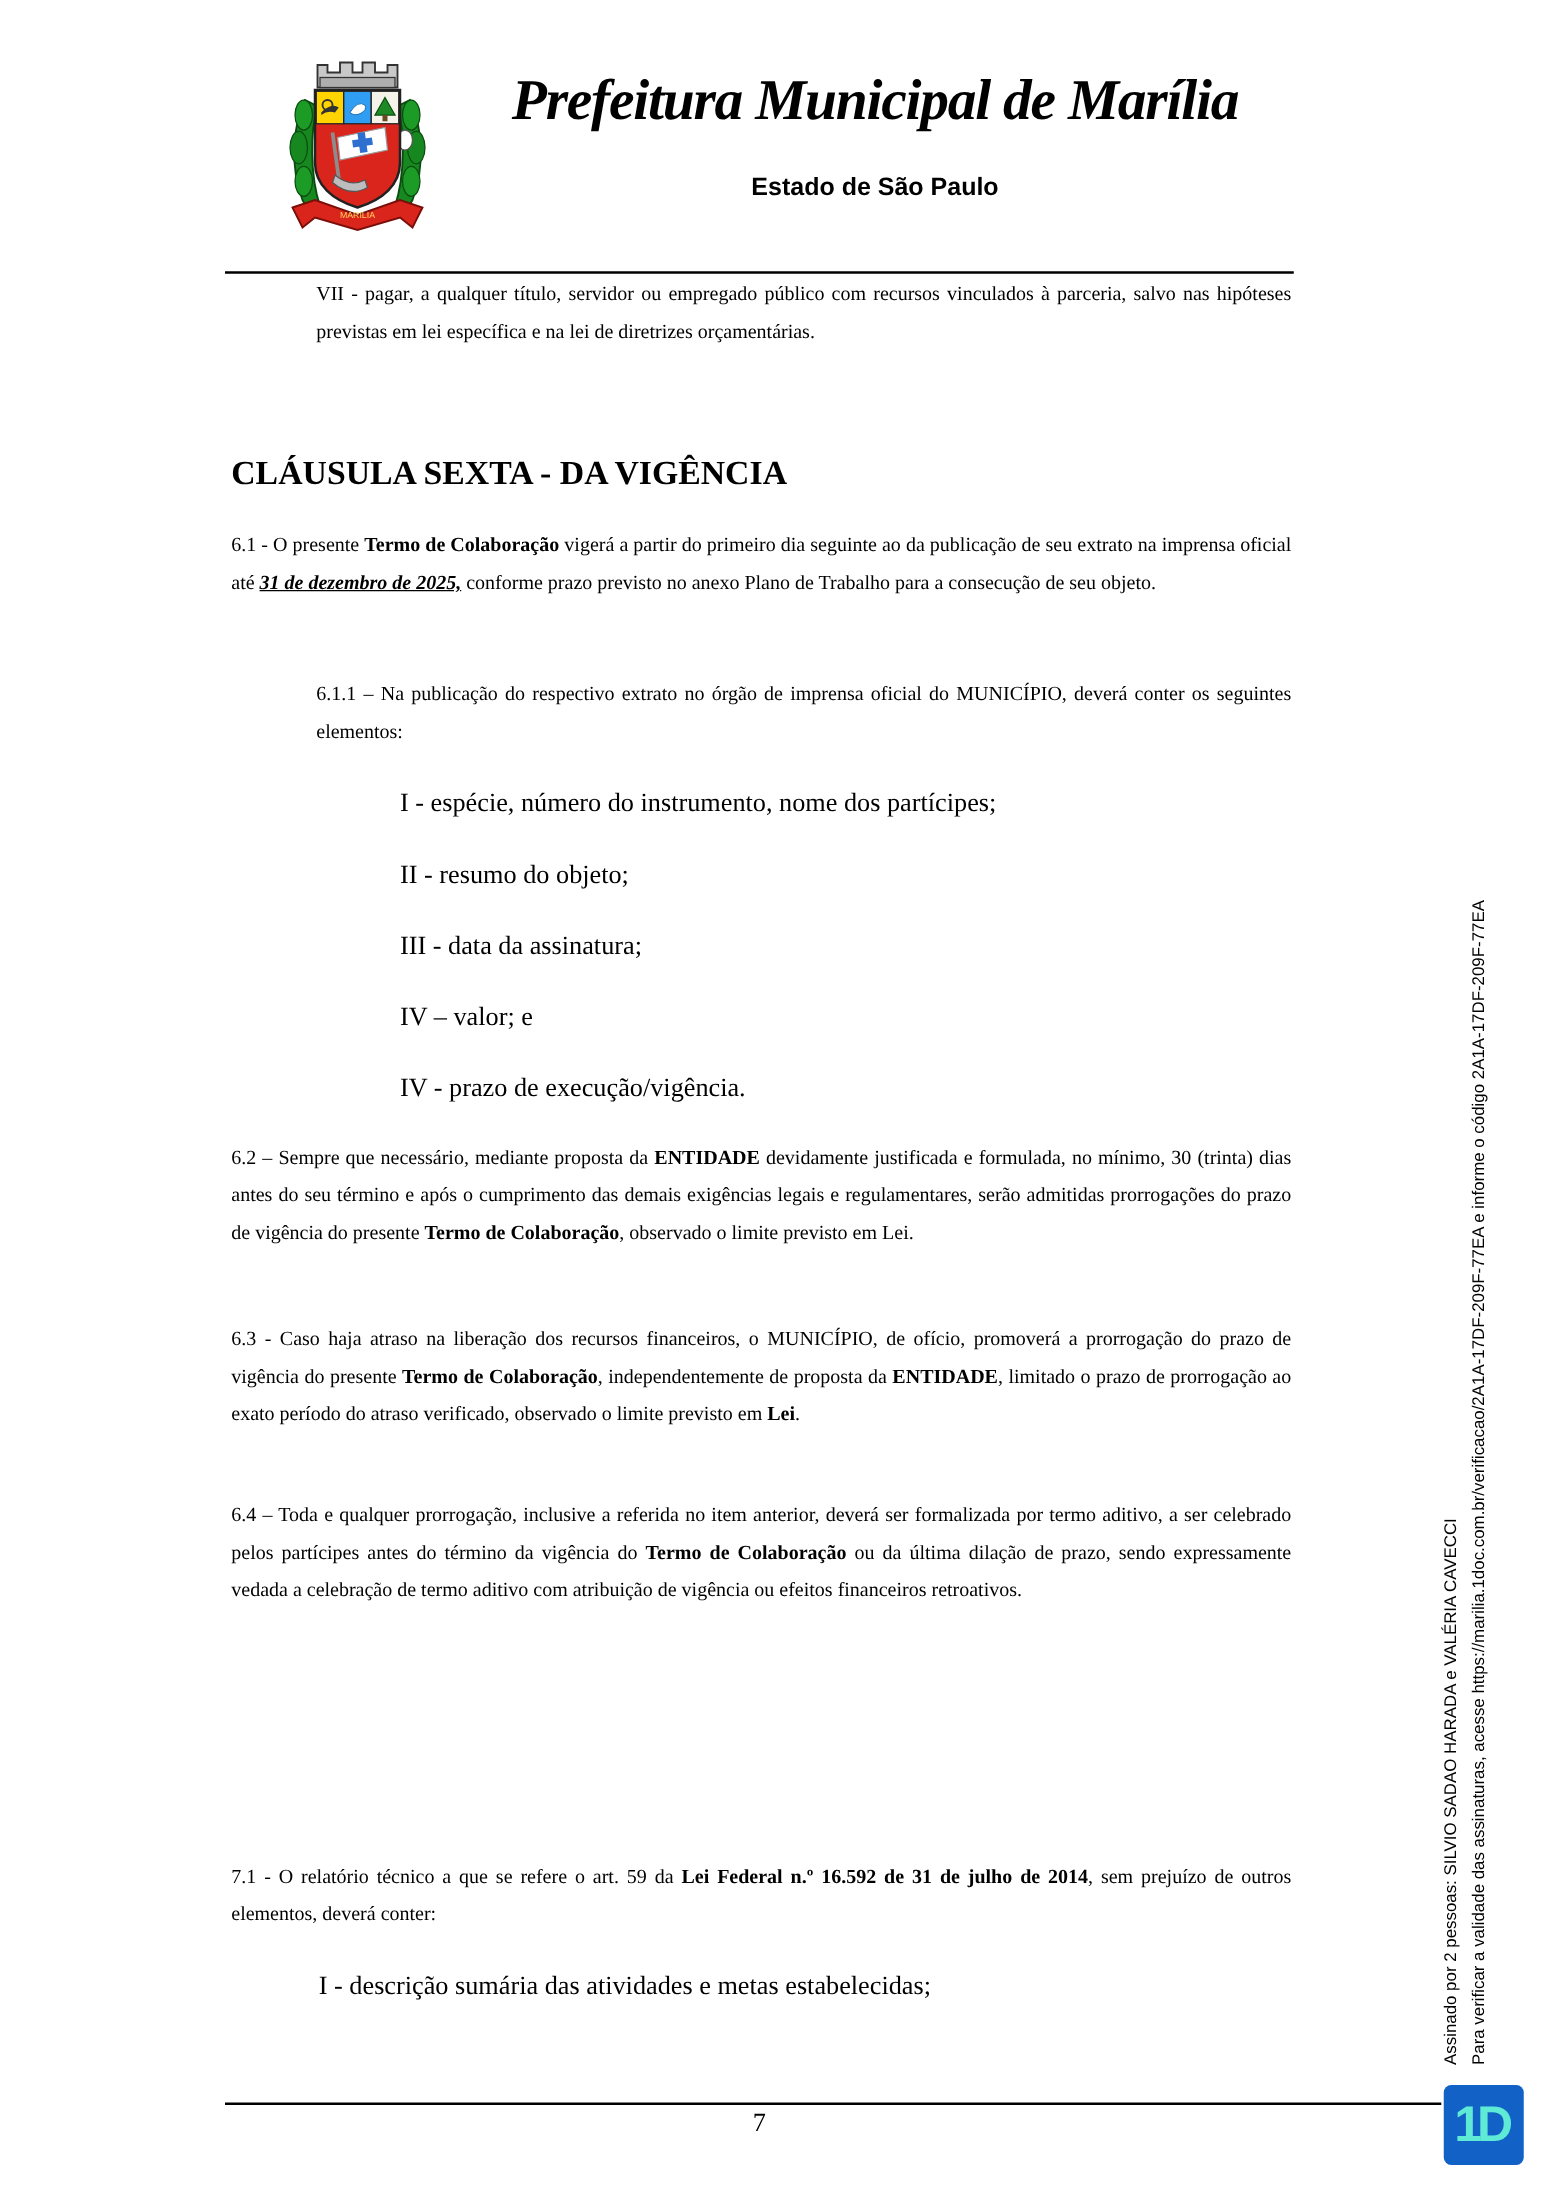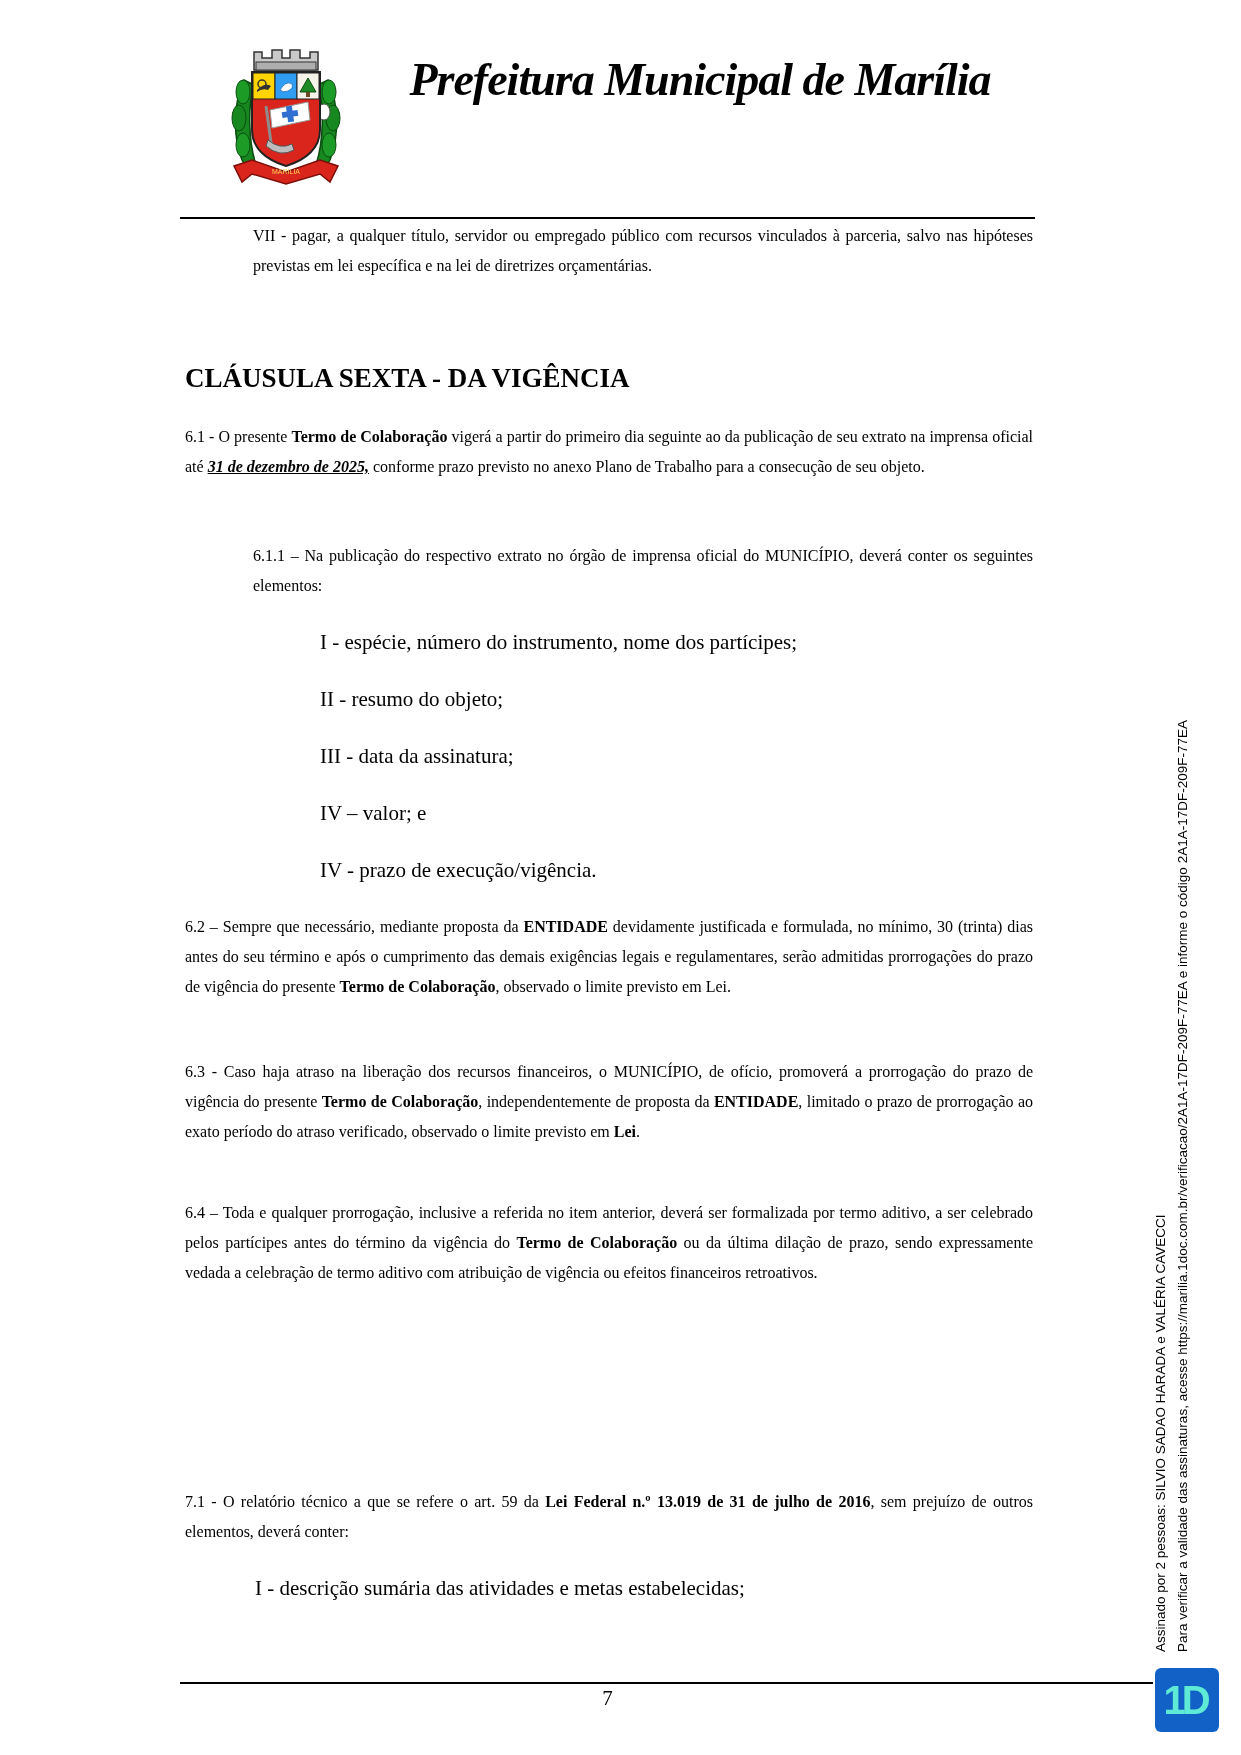--- a/index.html
+++ b/index.html
@@ -108,20 +108,21 @@
       <path d="M42 100 q12 10 24 4 l2 6 q-14 8 -28 -4 Z" fill="#bdbdbd" stroke="#555"></path>
     </g>
 
     <g>
       <path d="M8 126 L26 120 L60 132 L94 120 L112 126 L104 142 L94 134 L60 144 L26 134 L16 142 Z" fill="#da251c" stroke="#7a0f0a" stroke-width="1.5"></path>
       <text x="60" y="134" text-anchor="middle" font-size="7" font-family="Liberation Sans, sans-serif" fill="#ffd45e">MARÍLIA</text>
     </g>
   </svg>
 
   <div class="doc-title">Prefeitura Municipal de Marília</div>
+  <div class="doc-subtitle">Estado de São Paulo</div>
   <div class="rule-top"></div>
 
   <p class="para" style="left:253px;top:221px;width:780px;margin:0"><span>VII - pagar, a qualquer título, servidor ou empregado público com recursos vinculados à parceria, salvo nas hipóteses previstas em lei específica e na lei de diretrizes orçamentárias.</span></p>
 
   <h2 class="heading" style="left:185px;top:362px;width:848px;margin:0">CLÁUSULA SEXTA - DA VIGÊNCIA</h2>
 
   <p class="para" style="left:185px;top:422px;width:848px;margin:0"><span>6.1 - O presente </span><span class="b">Termo de Colaboração</span><span> vigerá a partir do primeiro dia seguinte ao da publicação de seu extrato na imprensa oficial até </span><span class="b i u">31 de dezembro de 2025,</span><span> conforme prazo previsto no anexo Plano de Trabalho para a consecução de seu objeto.</span></p>
 
   <p class="para" style="left:253px;top:541px;width:780px;margin:0"><span>6.1.1 – Na publicação do respectivo extrato no órgão de imprensa oficial do MUNICÍPIO, deverá conter os seguintes elementos:</span></p>
 
@@ -131,21 +132,21 @@
   <div class="item" style="left:320px;top:798px">IV – valor; e</div>
   <div class="item" style="left:320px;top:855px">IV - prazo de execução/vigência.</div>
 
   <p class="para" style="left:185px;top:912px;width:848px;margin:0"><span>6.2 – Sempre que necessário, mediante proposta da </span><span class="b">ENTIDADE</span><span> devidamente justificada e formulada, no mínimo, 30 (trinta) dias antes do seu término e após o cumprimento das demais exigências legais e regulamentares, serão admitidas prorrogações do prazo de vigência do presente </span><span class="b">Termo de Colaboração</span><span>, observado o limite previsto em Lei.</span></p>
 
   <p class="para" style="left:185px;top:1057px;width:848px;margin:0"><span>6.3 - Caso haja atraso na liberação dos recursos financeiros, o MUNICÍPIO, de ofício, promoverá a prorrogação do prazo de vigência do presente </span><span class="b">Termo de Colaboração</span><span>, independentemente de proposta da </span><span class="b">ENTIDADE</span><span>, limitado o prazo de prorrogação ao exato período do atraso verificado, observado o limite previsto em </span><span class="b">Lei</span><span>.</span></p>
 
   <p class="para" style="left:185px;top:1198px;width:848px;margin:0"><span>6.4 – Toda e qualquer prorrogação, inclusive a referida no item anterior, deverá ser formalizada por termo aditivo, a ser celebrado pelos partícipes antes do término da vigência do </span><span class="b">Termo de Colaboração</span><span> ou da última dilação de prazo, sendo expressamente vedada a celebração de termo aditivo com atribuição de vigência ou efeitos financeiros retroativos.</span></p>
 
 
-  <p class="para" style="left:185px;top:1487px;width:848px;margin:0"><span>7.1 - O relatório técnico a que se refere o art. 59 da </span><span class="b">Lei Federal n.º 13.019 de 31 de julho de 2016</span><span>, sem prejuízo de outros elementos, deverá conter:</span></p>
+  <p class="para" style="left:185px;top:1487px;width:848px;margin:0"><span>7.1 - O relatório técnico a que se refere o art. 59 da </span><span class="b">Lei Federal n.º 16.592 de 31 de julho de 2014</span><span>, sem prejuízo de outros elementos, deverá conter:</span></p>
 
   <div class="item" style="left:255px;top:1573px">I - descrição sumária das atividades e metas estabelecidas;</div>
 
   <div class="rule-bottom"></div>
   <div class="page-number">7</div>
 
   <div class="sidebar">
     <div>Assinado por 2 pessoas:  SILVIO SADAO HARADA e VALÉRIA CAVECCI</div>
     <div>Para verificar a validade das assinaturas, acesse https://marilia.1doc.com.br/verificacao/2A1A-17DF-209F-77EA e informe o código 2A1A-17DF-209F-77EA</div>
   </div>

